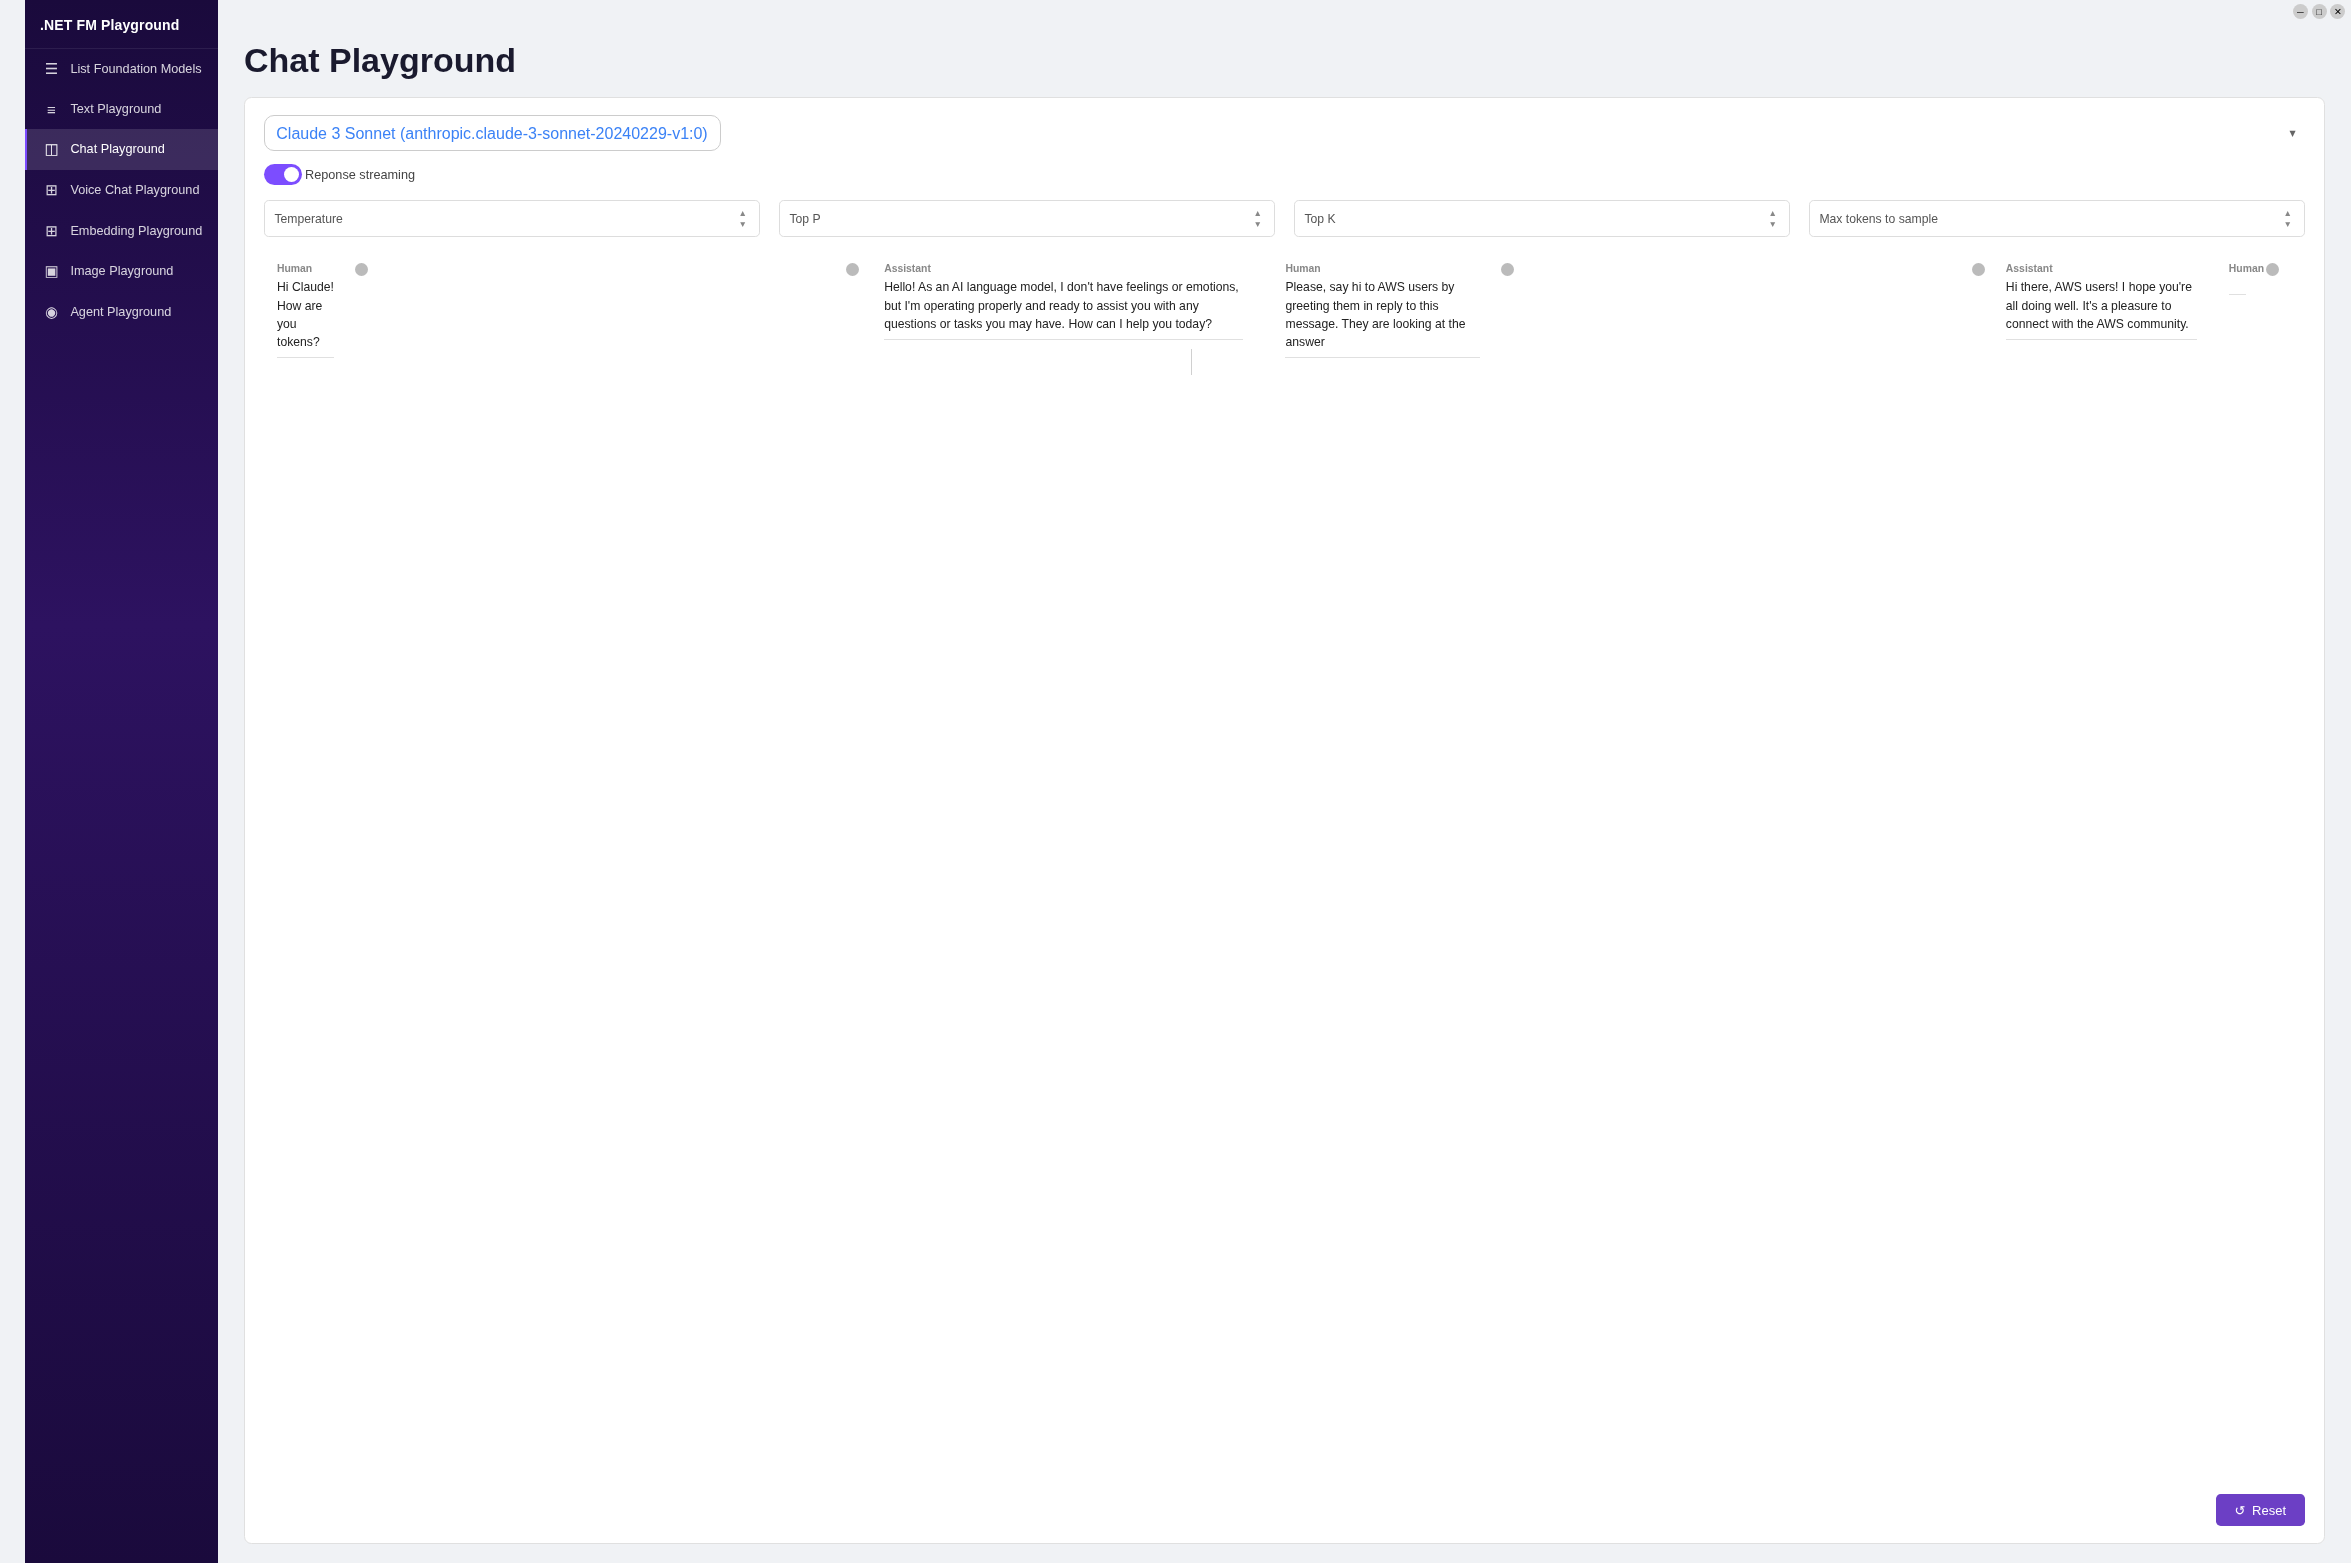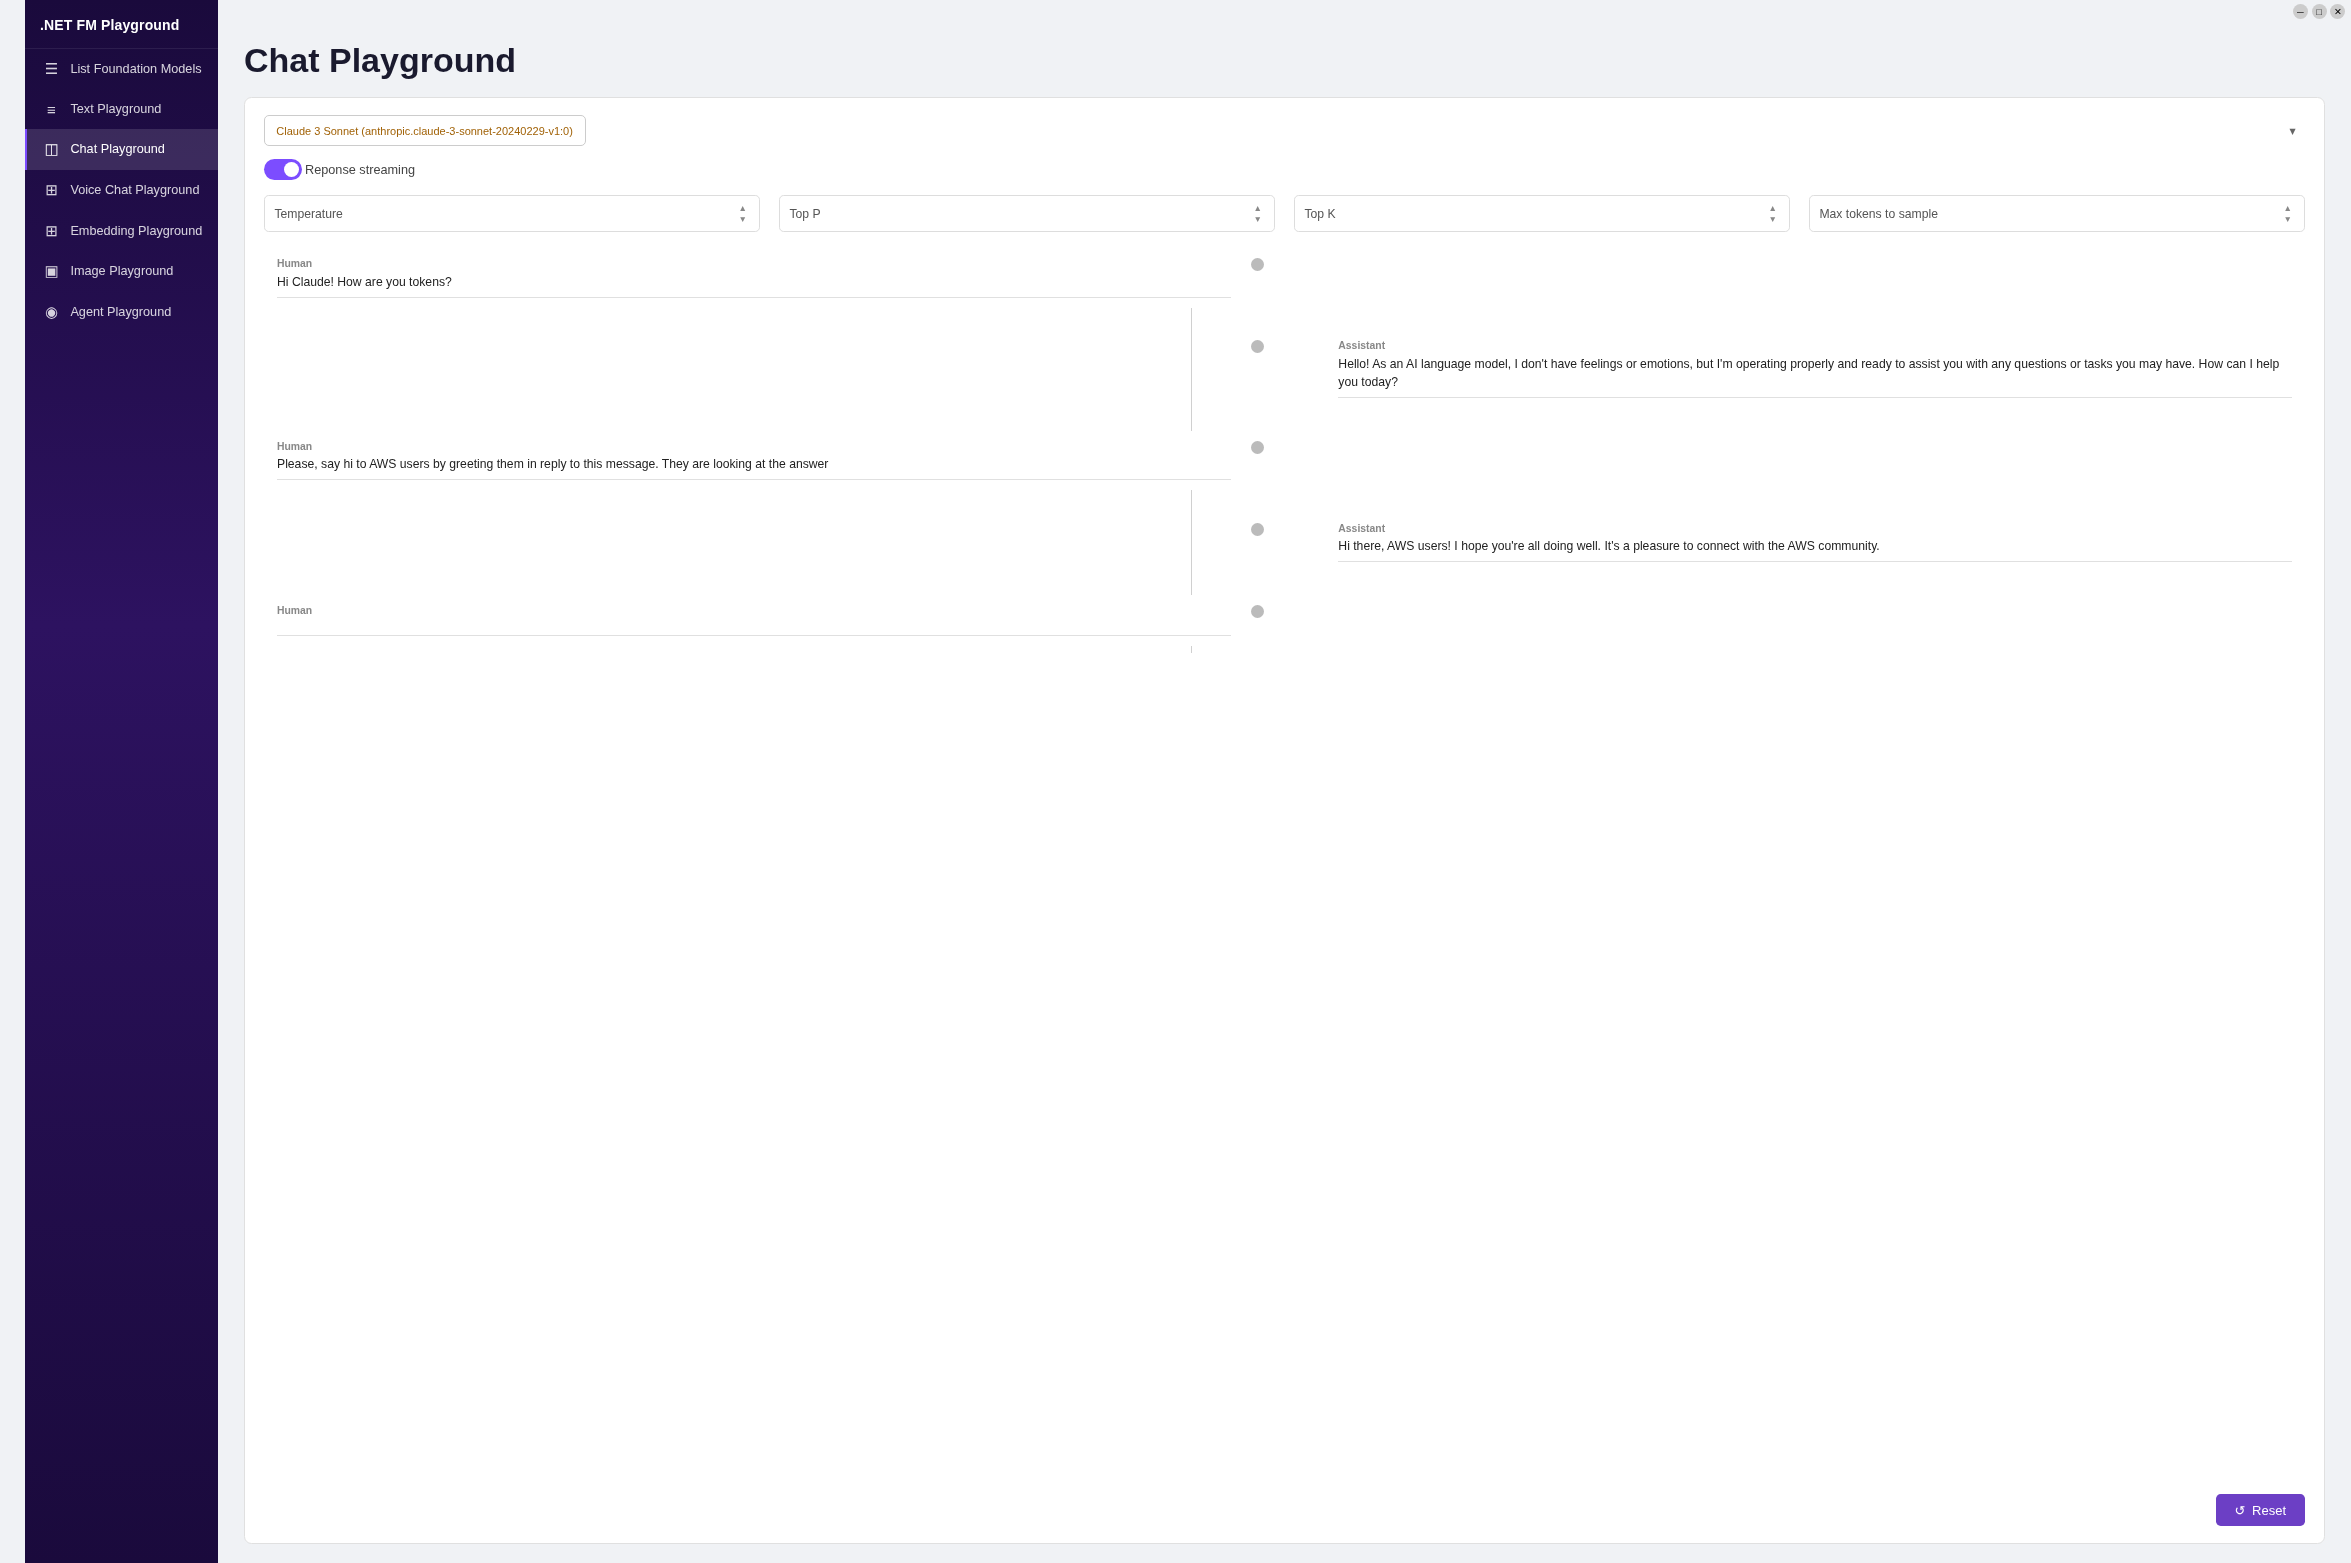--- a/index.html
+++ b/index.html
@@ -99,23 +99,23 @@
     
     .model-selector-row {
       display: flex;
       align-items: center;
       margin-bottom: 13px;
     }
     .model-select {
       flex: 1;
       padding: 8.5px 11.3px;
       border: 0.9px solid #ccc;
-      border-radius: 5px;
-      font-size: 11px;
-      color: #a16207;
+      border-radius: 10px;
+      font-size: 16px;
+      color: #3b82f6;
       background: #fff;
       appearance: none;
       cursor: pointer;
       outline: none;
     }
     .select-wrapper {
       flex: 1;
       position: relative;
     }
     .select-wrapper::after {
@@ -182,21 +182,21 @@
       flex: 1;
       display: flex;
       flex-direction: column;
       overflow-y: auto;
       min-height: 0;
       position: relative;
     }
 
     .chat-timeline {
       display: flex;
-      flex-direction: column;
+      flex-direction: row;
       gap: 16px;
       position: relative;
     }
 
     
     .timeline-line {
       position: absolute;
       left: calc(50% - 94px);
       top: 0; bottom: 0;
       width: 1.9px;

